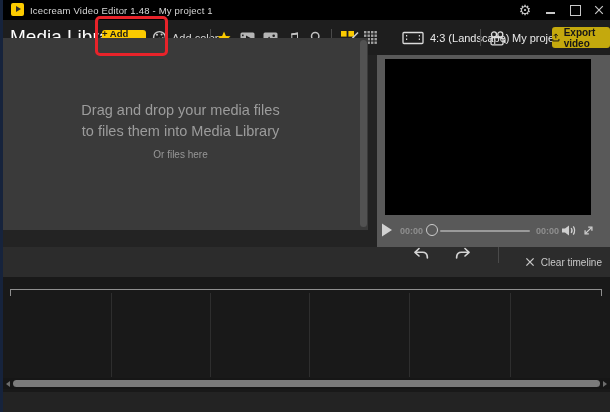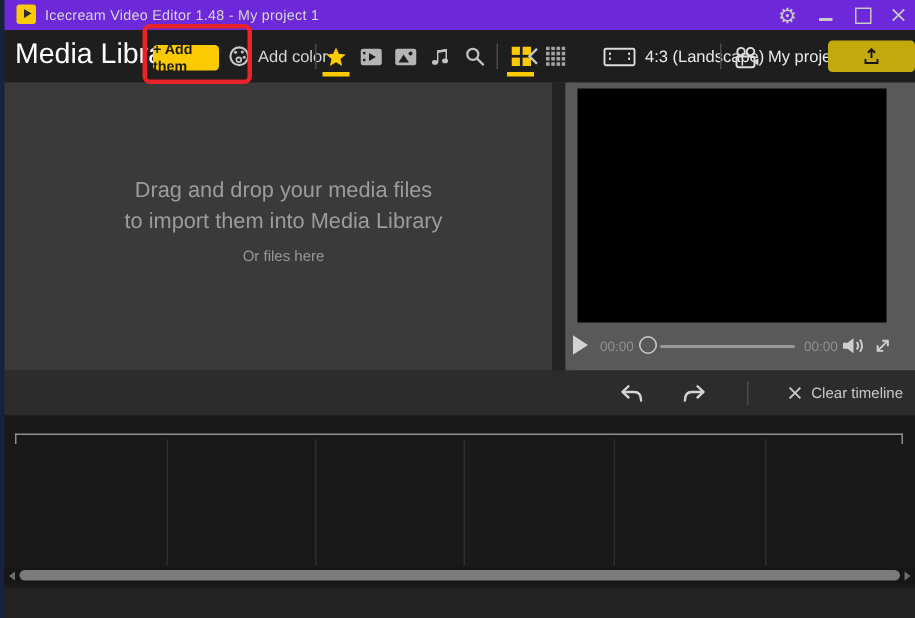--- a/index.html
+++ b/index.html
@@ -7,21 +7,21 @@
     position:relative; width:610px; height:412px; overflow:hidden;
     background:#232323; font-family:"Liberation Sans", sans-serif;
     -webkit-font-smoothing:antialiased;
   }
   .abs { position:absolute; }
 
   
   .edge-strip { left:0; top:0; width:3px; height:412px; background:#16233c; }
 
   
-  .titlebar { left:3px; top:0; right:0; height:20px; background:#6d28d9; }
+  .titlebar { left:3px; top:0; right:0; height:20px; background:#000000; }
   .app-icon { left:8px; top:3px; width:13px; height:13px; background:var(--accent); border-radius:2px; }
   .app-icon::after { content:""; position:absolute; left:4.5px; top:3px;
     border-left:5.5px solid #2b2b2b; border-top:3.5px solid transparent; border-bottom:3.5px solid transparent; }
   .title-text { left:27px; top:5px; font-size:9.5px; color:#d8d8d8; letter-spacing:.2px; white-space:nowrap; }
   .gear { left:514px; top:1px; width:16px; height:18px; color:#c8c8c8; font-size:14px; line-height:18px; text-align:center; }
   .btn-min { left:543px; top:12px; width:9px; height:1.5px; background:#c8c8c8; }
   .btn-max { left:567px; top:5px; width:9px; height:9px; border:1.2px solid #c8c8c8; }
   .btn-close { left:591px; top:5px; width:10px; height:10px; }
 
   
@@ -45,44 +45,44 @@
   .aspect-btn span, .projects-btn span { font-size:11px; color:#eaeaea; white-space:nowrap; }
   .export-btn { left:549px; top:7px; width:58px; height:21px; background:var(--export);
     border-radius:3px; display:flex; align-items:center; justify-content:center; gap:4px;
     color:#161616; font-size:10px; font-weight:700; }
 
   
   .red-box { left:95px; top:16px; width:73px; height:40px; box-sizing:border-box;
     border:3px solid var(--annotation); border-radius:5px; z-index:40; pointer-events:none; }
 
   
-  .media-panel { left:3px; top:55px; width:365px; height:192px; background:#3a3a3a;padding-left:17px; }
+  .media-panel { left:3px; top:38px; width:365px; height:192px; background:#3a3a3a; }
   .dropzone { left:0; right:10px; top:62px; text-align:center; color:#9c9c9c; }
   .dz-line { font-size:14.5px; line-height:21px; }
   .dz-hint { font-size:10px; margin-top:7px; color:#979797; }
   .media-scrollbar { right:1px; top:2px; width:7px; height:187px; background:#525252; border-radius:4px; }
 
   .panel-gap { left:368px; top:55px; width:9px; height:192px; background:#232323; }
 
   
-  .preview-panel { left:377px; top:55px; width:233px; height:192px; background:#595959; }
+  .preview-panel { left:377px; top:55px; width:233px; height:192px; background:#595959;font-weight:bold; }
   .video-screen { left:8px; top:4px; width:206px; height:156px; background:#000; }
   .controls { left:0; top:160px; width:233px; height:30px; }
   .play-btn { left:4px; top:8px; width:12px; height:14px; }
   .time { font-size:9px; color:#8f8f8f; top:11px; }
   .time-current { left:23px; }
   .time-total { left:159px; }
   .slider-handle { left:49px; top:9px; width:10px; height:10px; border:1.5px solid #cdcdcd; border-radius:50%; }
   .slider-track { left:63px; top:14.5px; width:90px; height:2px; background:#9a9a9a; border-radius:1px; }
   .volume-btn { left:184px; top:9px; width:16px; height:13px; }
   .fullscreen-btn { left:205px; top:9px; width:13px; height:13px; }
 
   
   .actions-row { left:3px; top:247px; right:0; height:30px; background:#2c2c2c; }
-  .actions-right { position:absolute; right:8px; top:0; height:30px; display:flex; align-items:center; gap:26px; }
+  .actions-right { position:absolute; right:8px; top:0; height:30px; display:flex; gap:26px; }
   .clear-group { display:flex; align-items:center; gap:6px; }
   .clear-label { font-size:10px; color:#c9c9c9; }
 
   
   .timeline { left:3px; top:277px; right:0; height:115px; background:#191919; }
   .ruler { position:absolute; left:7px; right:8px; top:12px; height:6px;
     border-top:1.5px solid #8f8f8f; border-left:1.5px solid #8f8f8f; border-right:1.5px solid #8f8f8f; }
   .vline { position:absolute; top:16px; width:1px; height:84px; background:#2e2e2e; }
   .vline:nth-of-type(2) { left:108px; } .vline:nth-of-type(3) { left:207px; }
   .vline:nth-of-type(4) { left:306px; } .vline:nth-of-type(5) { left:406px; }
@@ -227,29 +227,30 @@
         <rect x="2" y="6.6" width="12" height="7.2" rx="1.4" fill="none" stroke="#dcdcdc" stroke-width="1.3"></rect>
         <path d="M14.6 9 L16.6 7.8 V12.6 L14.6 11.4 Z" fill="#dcdcdc"></path>
       </svg>
       <span>My projects</span>
     </div>
 
     <div class="abs export-btn">
       <svg width="10" height="11" viewBox="0 0 10 11">
         <path d="M5 1 V6.6 M2.6 3.2 L5 0.8 L7.4 3.2 M1 7.4 V10 H9 V7.4" fill="none" stroke="#161616" stroke-width="1.3"></path>
       </svg>
+      <span>Export video</span>
     </div>
   </div>
 
   <div class="abs red-box"></div>
 
   <div class="abs media-panel">
     <div class="abs dropzone">
       <div class="dz-line">Drag and drop your media files</div>
-      <div class="dz-line">to import them into Media Library</div>
+      <div class="dz-line">to files them into Media Library</div>
       <div class="dz-hint">Or files here</div>
     </div>
     <div class="abs media-scrollbar"></div>
   </div>
 
   <div class="abs panel-gap"></div>
 
   <div class="abs preview-panel">
     <div class="abs video-screen"></div>
     <div class="abs controls">

